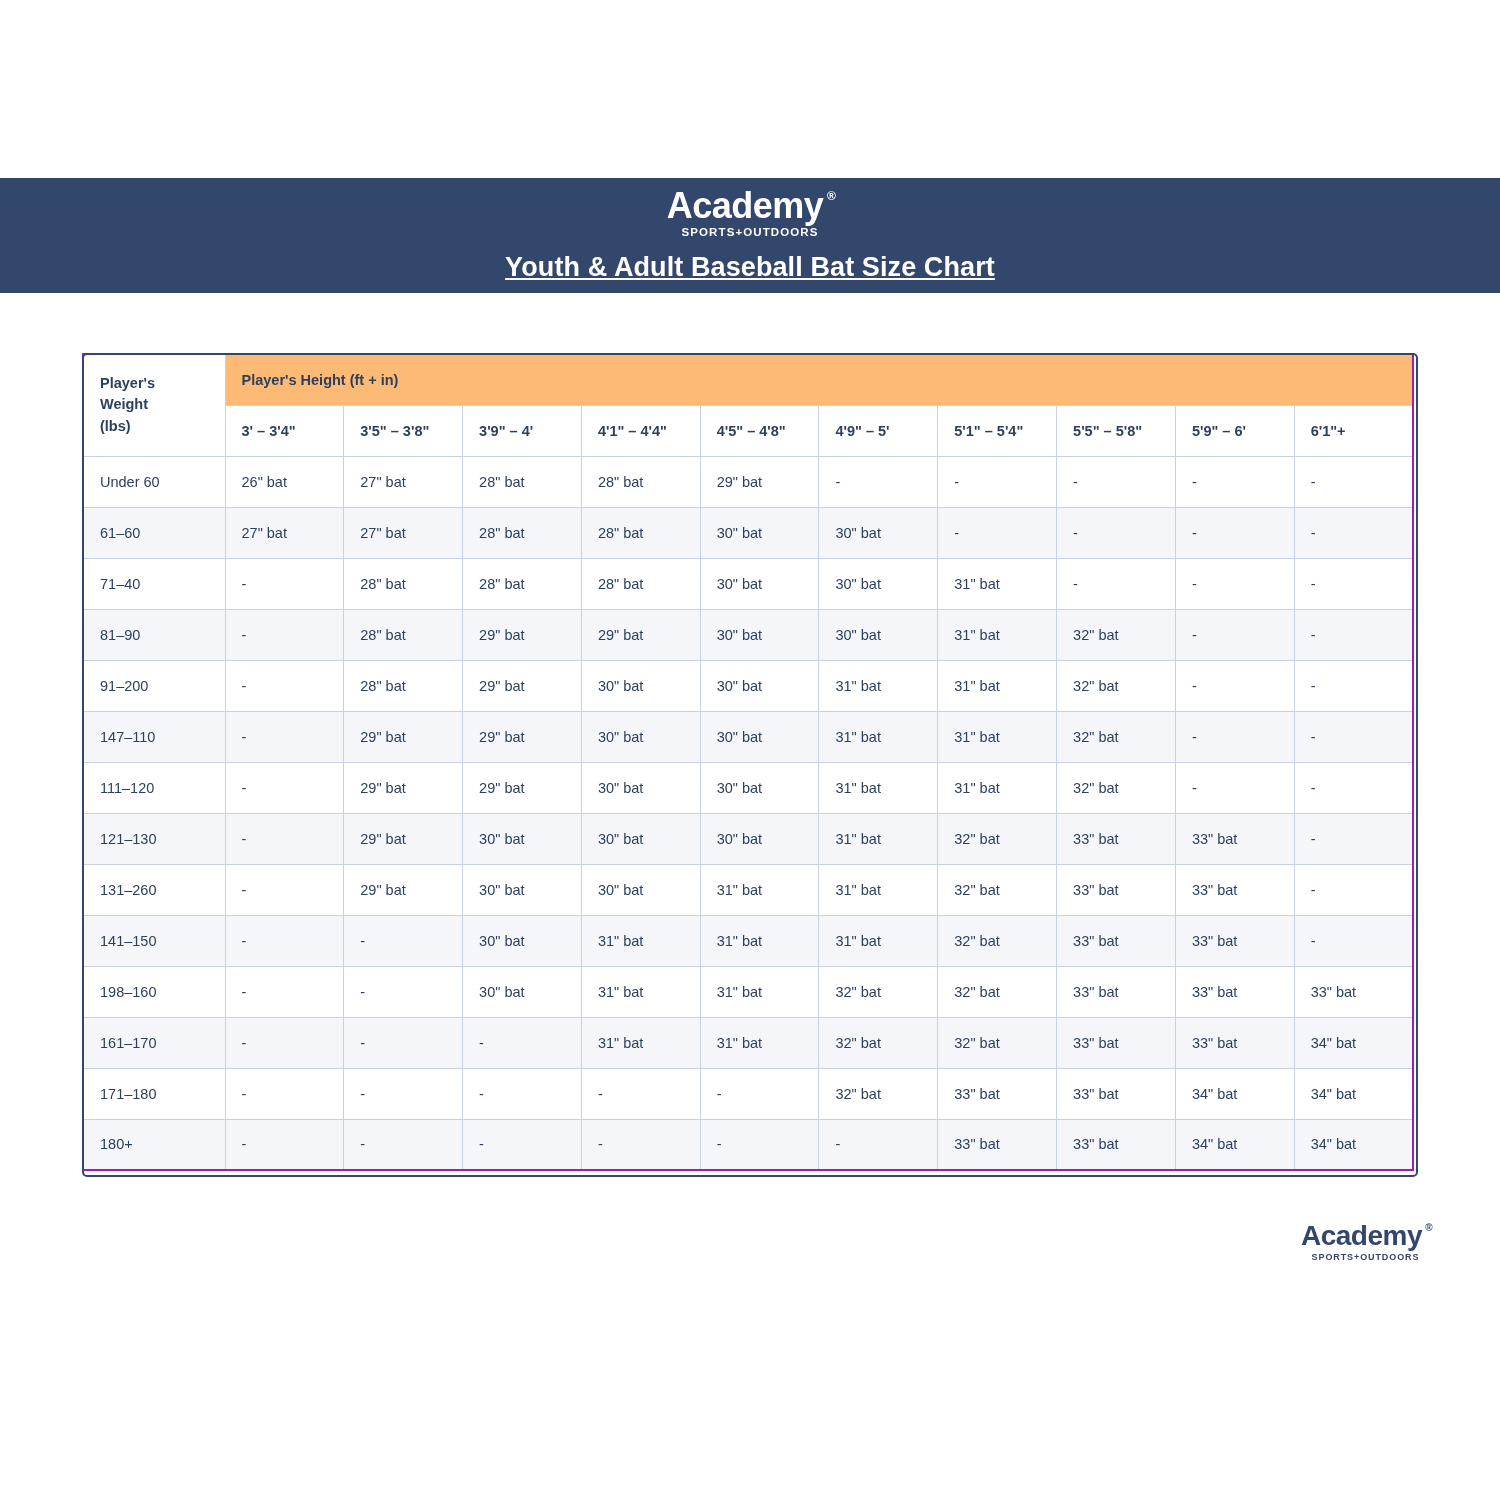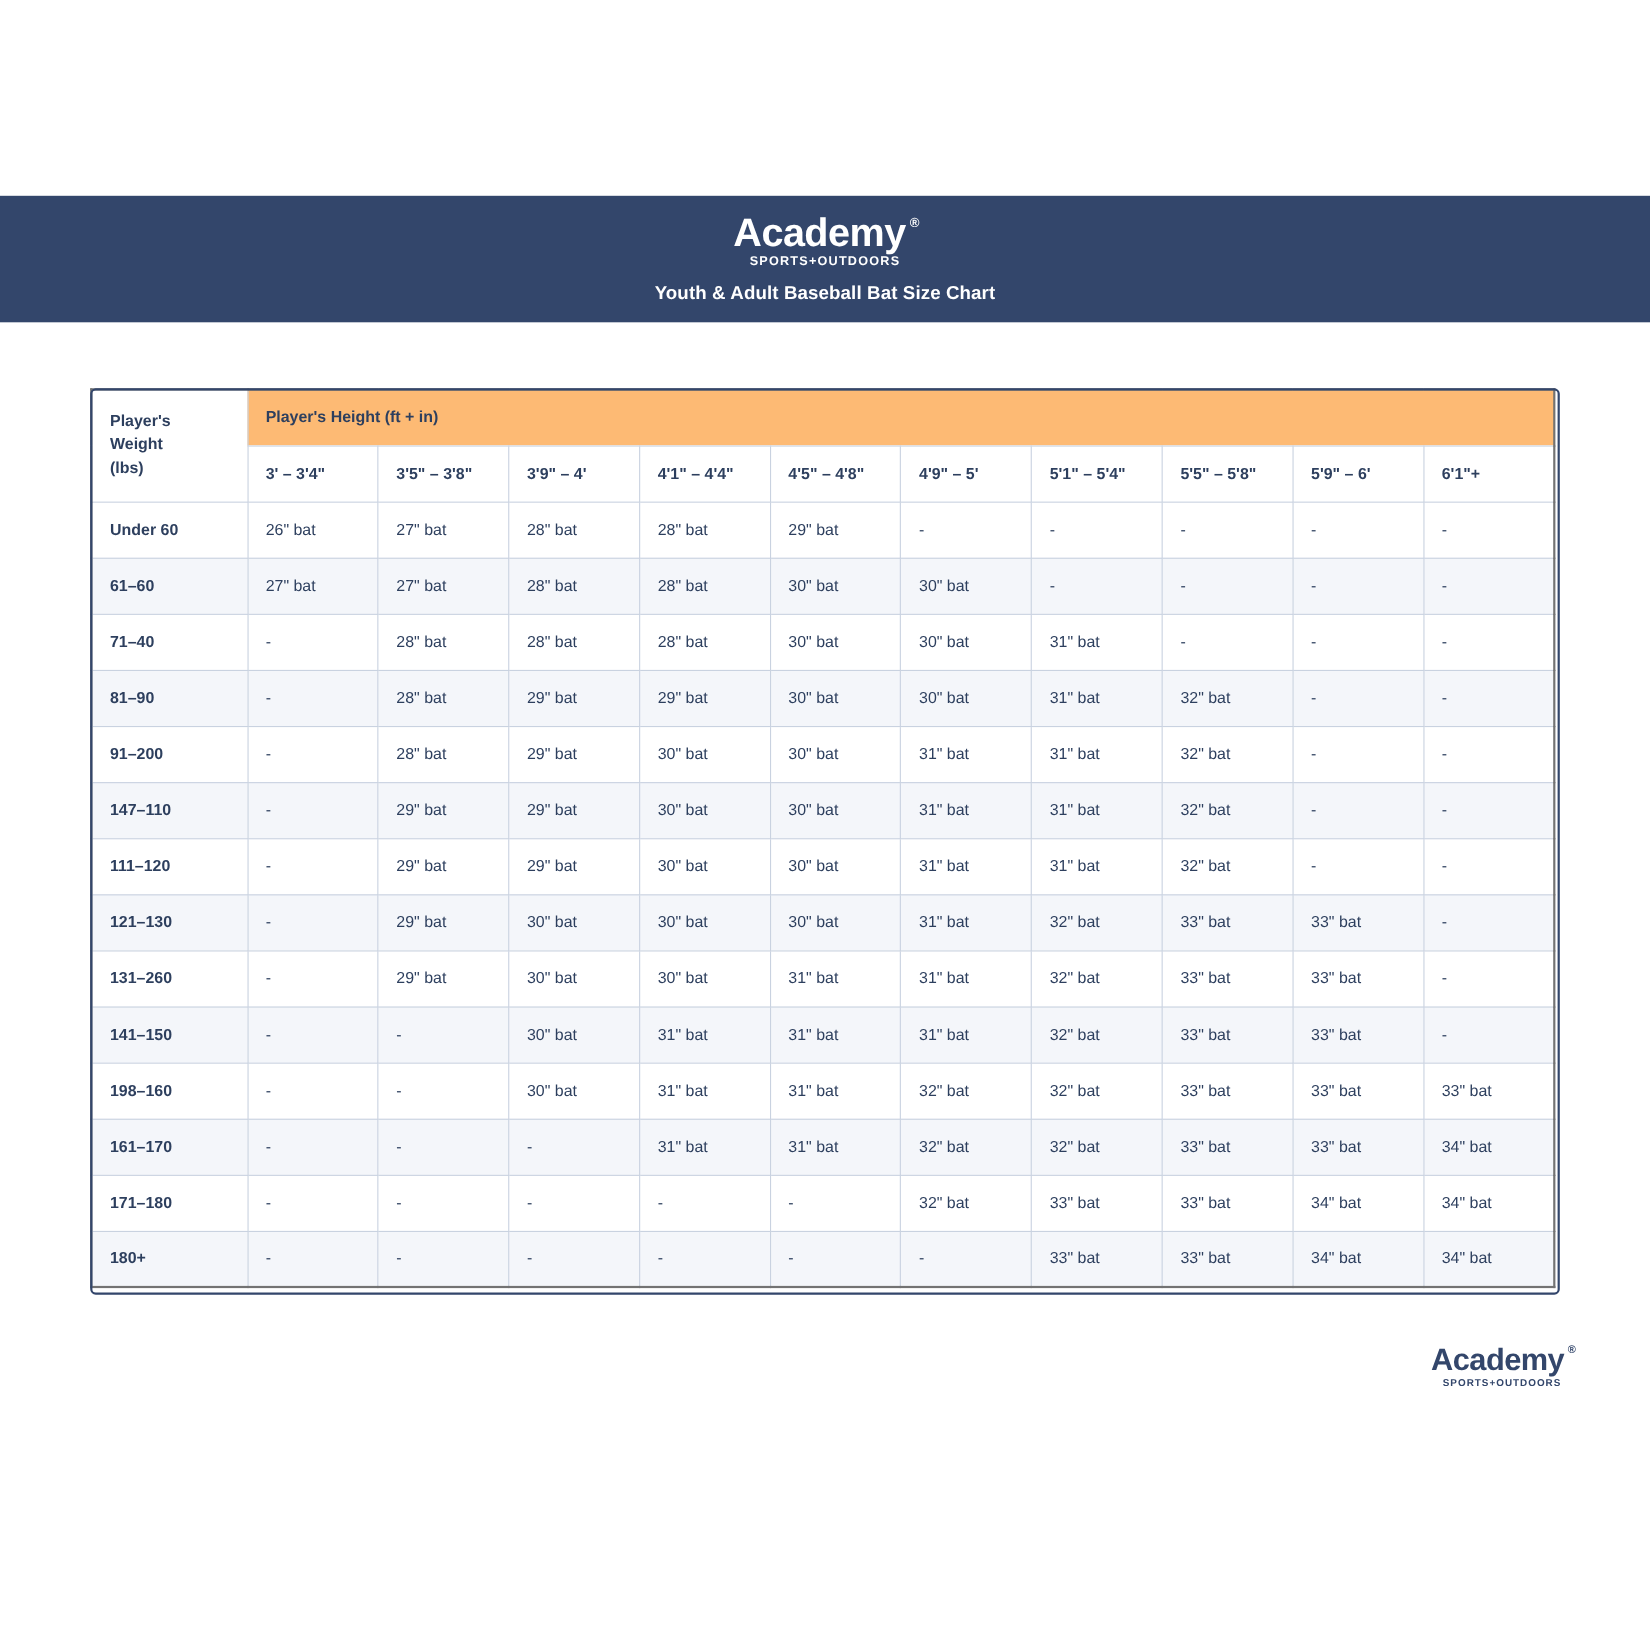--- a/index.html
+++ b/index.html
@@ -53,38 +53,39 @@
   }
   .brand-sub {
     font-size: 11.5px;
     font-weight: bold;
     color: #ffffff;
     letter-spacing: 1.1px;
     margin-top: 3px;
   }
   .header-title {
     margin-top: 13px;
-    font-size: 17px;
+    font-size: 27px;
     font-weight: bold;
     color: #ffffff;
     letter-spacing: 0.1px;
+    text-decoration: underline;
   }
 
   
   .table-wrap {
     position: absolute;
     left: 82px;
     top: 353px;
     width: 1332px;
   }
   table.bat-chart {
     border-collapse: collapse;
     width: 1332px;
     table-layout: fixed;
-    border: 2px solid #737373;
+    border: 2px solid #a21caf;
     border-radius: 4px;
   }
   table.bat-chart th,
   table.bat-chart td {
     border: 1px solid #c9d2e0;
     padding: 0 16px;
     font-size: 14.5px;
     color: #2d3f5e;
     text-align: left;
     vertical-align: middle;
@@ -108,21 +109,21 @@
     height: 47px;
     background: #fdba74;
   }
   th.col-head {
     font-weight: bold;
     font-size: 13.5px;
     height: 51px;
     background: #ffffff;
   }
   td.rowlabel {
-    font-weight: bold;
+    font-weight: normal;
     font-size: 14.5px;
     margin-left: 35px;
   }
   tr.alt td {
     background: #f4f6fa;
   }
   td.val {
     font-size: 14.5px;
   }
 

